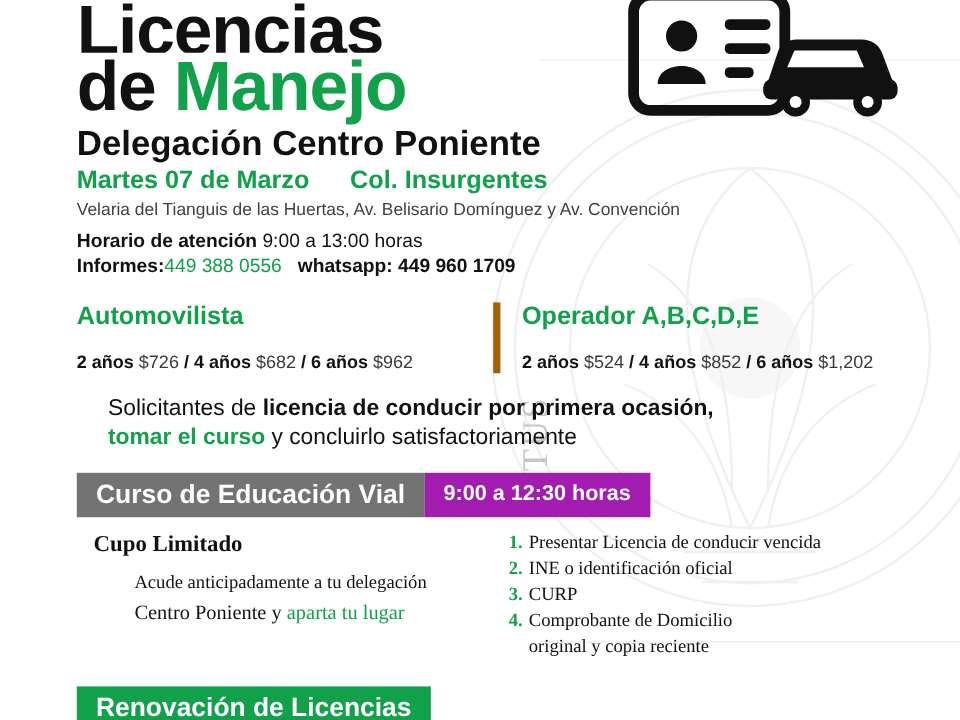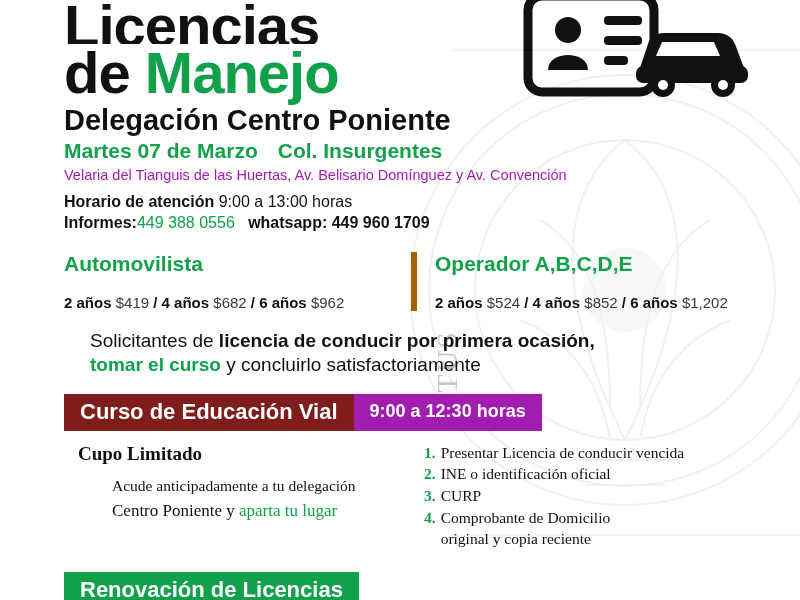--- a/index.html
+++ b/index.html
@@ -98,30 +98,30 @@
   .delegacion {
     font-size: 29px;
     font-weight: bold;
     color: #111111;
     margin: 8px 0 2px 46px;
   }
   .fecha-row {
     margin: 0 0 0 46px;
     display: flex;
     align-items: flex-end;
-    gap: 20px;
+    gap: 34px;
   }
   .fecha, .colonia {
     font-size: 21px;
     font-weight: bold;
     color: #12a14b;
   }
   .direccion {
     font-size: 14.5px;
-    color: #a21caf;
+    color: #404040;
     margin: 4px 0 0 46px;
   }
   .horario {
     font-size: 16px;
     margin: 10px 0 0 46px;
   }
   .horario b { font-weight: bold; }
   .informes {
     font-size: 16px;
     margin: 3px 0 0 46px;
@@ -166,21 +166,21 @@
   .solicitantes .green-bold { font-weight: bold; color: #12a14b; }
 
   
   .bar-row {
     display: flex;
     align-items: stretch;
     margin: 16px 0 0 46px;
     width: 520px;
   }
   .bar-green {
-    background: #7f1d1d;
+    background: #737373;
     color: #ffffff;
     font-size: 22px;
     font-weight: bold;
     padding: 5px 16px 6px 16px;
     white-space: nowrap;
   }
   .bar-black {
     background: #a21caf;
     color: #ffffff;
     font-size: 18px;
@@ -310,21 +310,21 @@
     <span class="wa">whatsapp:</span>
     <span class="wa">449 960 1709</span>
   </div>
 
   
   <div class="precios">
     <div class="precio-col left">
       <div class="precio-title">Automovilista</div>
       <div class="precio-items">
         <span>2 años</span>
-        <span class="amt">$419</span>
+        <span class="amt">$726</span>
         <span class="sep">/</span>
         <span>4 años</span>
         <span class="amt">$682</span>
         <span class="sep">/</span>
         <span>6 años</span>
         <span class="amt">$962</span>
       </div>
     </div>
     <div class="precio-col right">
       <div class="precio-title">Operador A,B,C,D,E</div>

